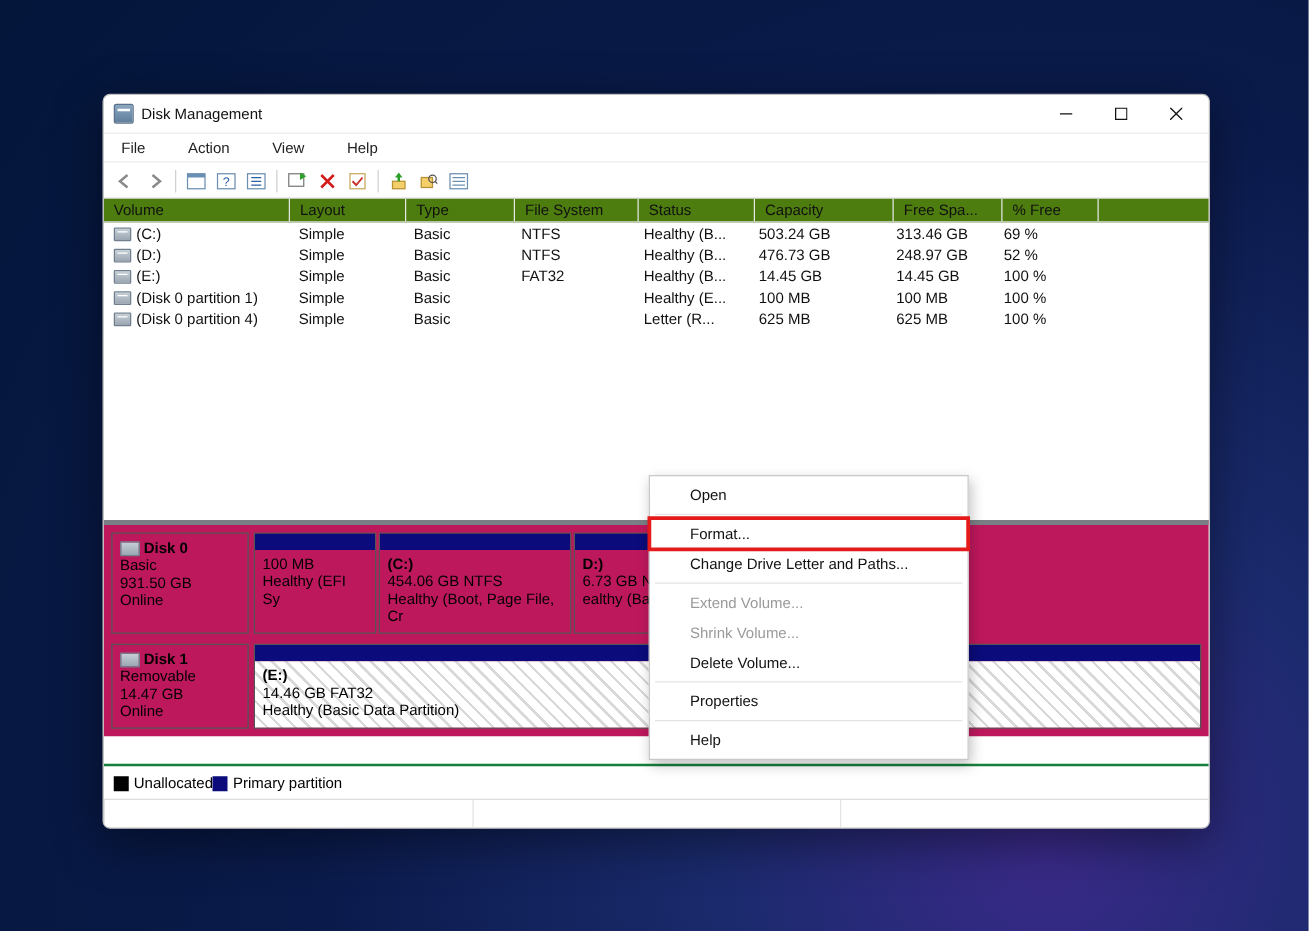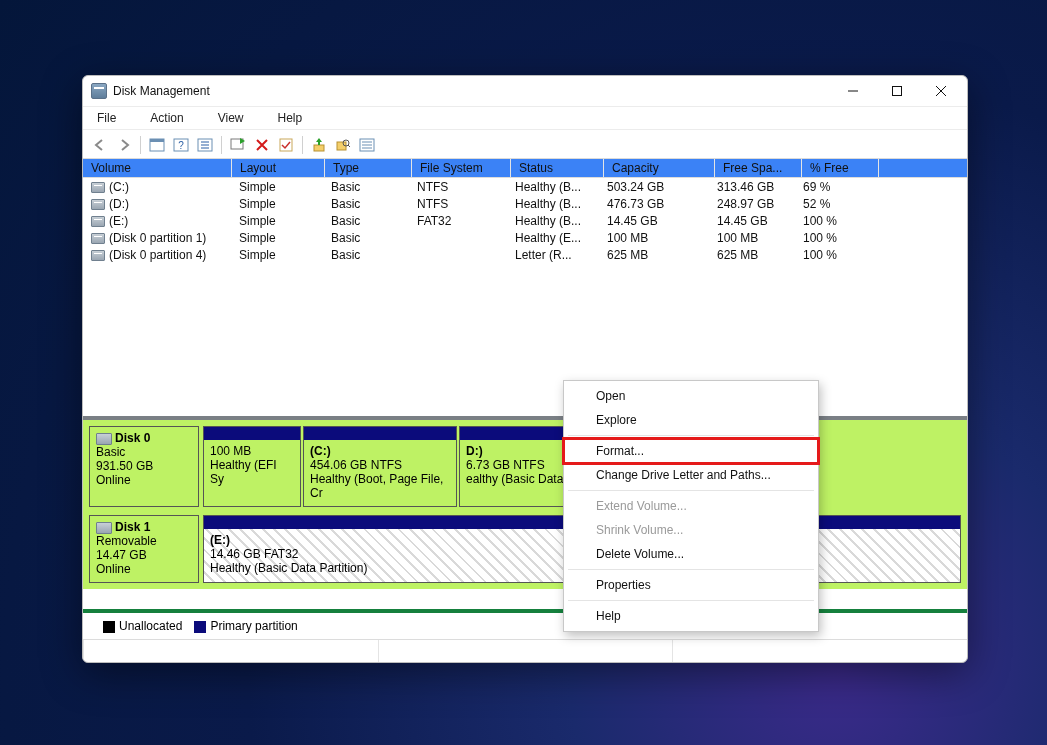--- a/index.html
+++ b/index.html
@@ -13,48 +13,48 @@
   .win-btn { width:44px; height:30px; display:flex; align-items:center; justify-content:center; }
   .win-btn svg { stroke:#111; }
   
   .menubar { height:22px; padding:0 6px; display:flex; align-items:center; gap:18px; border-top:1px solid #ececec; border-bottom:1px solid #ececec; }
   .menubar .mitem { padding:2px 8px; color:#222; }
   
   .toolbar { height:26px; padding:2px 6px 0; display:flex; align-items:center; gap:2px; border-bottom:1px solid #dadada; }
   .tbtn { width:22px; height:22px; display:flex; align-items:center; justify-content:center; }
   .tsep { width:1px; height:18px; background:#d0d0d0; margin:0 3px; }
   
-  .vol-header { display:flex; height:18px; border-bottom:1px solid #dcdcdc; background:#3b82f6; }
+  .vol-header { display:flex; height:18px; border-bottom:1px solid #dcdcdc; background:#4d7c0f; }
   .vh-cell { border-right:1px solid #e4e4e4; padding:2px 8px; color:#111; white-space:nowrap; overflow:hidden; }
   .c-vol{width:132px}.c-lay{width:76px}.c-typ{width:70px}.c-fs{width:82px}.c-st{width:76px}.c-cap{width:94px}.c-fsp{width:70px}.c-pf{width:60px}
   .vol-rows { height:238px; overflow:hidden; }
   .vrow { display:flex; height:17px; align-items:center; }
   .vcell { padding:0 8px; white-space:nowrap; overflow:hidden; text-overflow:ellipsis; color:#111; }
   .drive-glyph { display:inline-block; width:12px; height:9px; margin-right:4px; vertical-align:middle; background:linear-gradient(#c7cfd6,#9aa6b2); border:1px solid #70808f; border-radius:1px; position:relative; }
   .drive-glyph.net::after { content:""; position:absolute; left:2px; top:2px; right:2px; height:1px; background:#fff; }
   
-  .diskmap { border-top:4px solid #7a7f85; padding:6px; display:flex; flex-direction:column; gap:8px; background:#bef264; flex:0 0 auto; }
+  .diskmap { border-top:4px solid #7a7f85; padding:6px; display:flex; flex-direction:column; gap:8px; background:#be185d; flex:0 0 auto; }
   .diskrow { display:flex; gap:4px; }
   .disk-info { width:96px; border:1px solid #555; padding:4px 6px 6px; }
   .disk-info .dname { font-weight:600; }
   .disk-info .dicon { display:inline-block; width:14px; height:10px; margin-right:3px; vertical-align:middle; background:linear-gradient(#c7cfd6,#9aa6b2); border:1px solid #70808f; border-radius:1px; }
   .parts { flex:1; display:flex; gap:2px; }
   .part { border:1px solid #555; display:flex; flex-direction:column; }
   .part .pbar { height:13px; background:#0b0b7b; }
   .part .pbody { padding:4px 6px 6px; flex:1; }
   .part .pname { font-weight:600; }
   .part.hatch .pbody { background:repeating-linear-gradient(45deg,#ffffff 0 6px,#d9d9d9 6px 8px); }
   
-  .legend { margin-top:auto; border-top:4px solid #15803d; padding:6px 20px; display:flex; align-items:center; gap:12px; }
+  .legend { margin-top:auto; border-top:2px solid #15803d; padding:6px 8px; display:flex; align-items:center; }
   .swatch { width:12px; height:12px; display:inline-block; vertical-align:middle; margin-right:4px; }
   
   .statusbar { height:22px; border-top:1px solid #dcdcdc; display:flex; }
   .statusbar div { border-left:1px solid #e4e4e4; flex:1; }
   
-  .ctxmenu { position:absolute; left:436px; top:304px; width:254px; background:#ffffff; border:1px solid #c8c8c8; box-shadow:2px 4px 10px rgba(0,0,0,0.25); padding:3px 0;margin-left:44px; }
+  .ctxmenu { position:absolute; left:436px; top:304px; width:254px; background:#ffffff; border:1px solid #c8c8c8; box-shadow:2px 4px 10px rgba(0,0,0,0.25); padding:3px 0; }
   .ctxitem { padding:4px 12px 4px 32px; color:#111; font-size:12px; line-height:16px; }
   .ctxitem.disabled { color:#9a9a9a; }
   .ctxsep { height:1px; background:#e4e4e4; margin:3px 4px; }
   .ctxitem.hl { outline:3px solid #e51a1a; outline-offset:-1px; }
 </style>
 </head>
 <body>
 
 <div class="desktop-bg">
 
@@ -285,21 +285,20 @@
     </div>
 
     <div class="statusbar">
         <div></div>
         <div></div>
         <div></div>
       </div>
 
     <div class="ctxmenu">
       <div class="ctxitem">Open</div>
-      <div class="ctxitem">Explore</div>
       <div class="ctxsep"></div>
       <div class="ctxitem hl">Format...</div>
       <div class="ctxitem">Change Drive Letter and Paths...</div>
       <div class="ctxsep"></div>
       <div class="ctxitem disabled">Extend Volume...</div>
       <div class="ctxitem disabled">Shrink Volume...</div>
       <div class="ctxitem">Delete Volume...</div>
       <div class="ctxsep"></div>
       <div class="ctxitem">Properties</div>
       <div class="ctxsep"></div>

